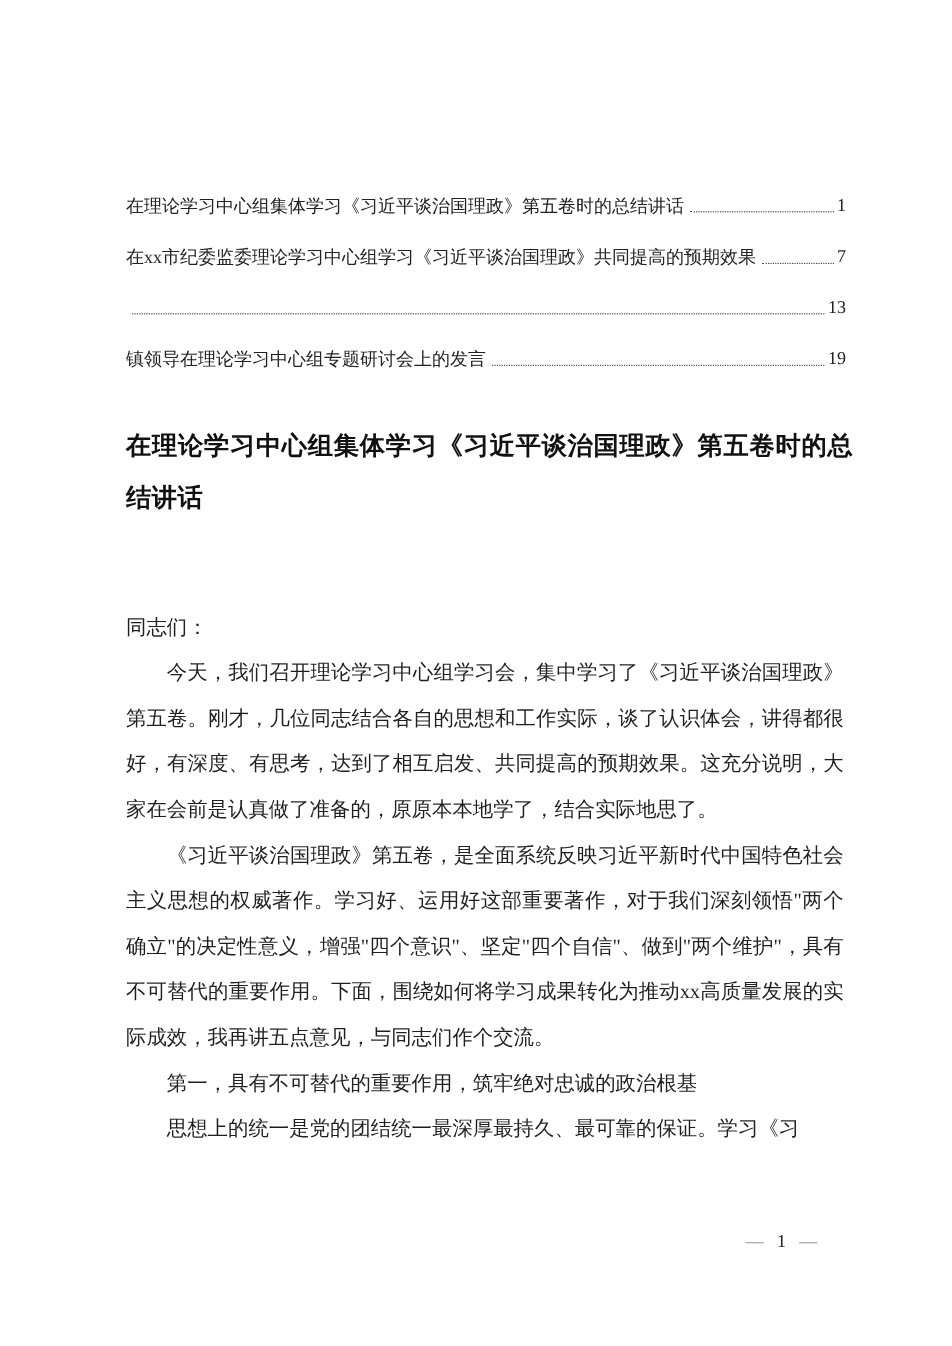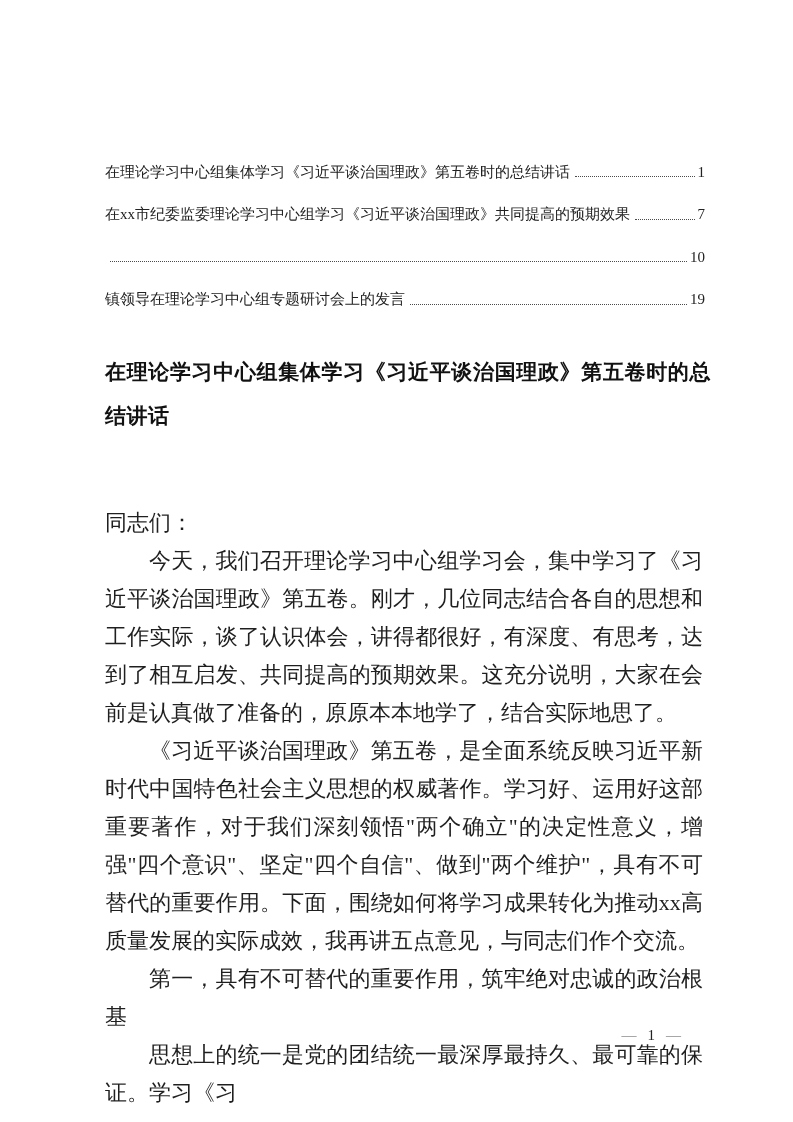--- a/index.html
+++ b/index.html
@@ -52,21 +52,21 @@
     color: #111111;
     text-align: justify;
   }
 
   
   .doc-body {
     position: absolute;
     left: 105px;
     width: 598px;
     top: 504px;
-    font-size: 22px;
+    font-size: 17px;
     line-height: 38px;
     text-align: justify;
     color: #1f1f1f;
   }
   .doc-body p { margin: 0; }
   .doc-body p.indent { text-indent: 2em; }
 
   
   .page-footer {
     position: absolute;
@@ -91,21 +91,21 @@
       <span class="leader"></span>
       <span class="toc-page">1</span>
     </div>
     <div class="toc-entry">
       <span class="toc-title">在xx市纪委监委理论学习中心组学习《习近平谈治国理政》共同提高的预期效果</span>
       <span class="leader"></span>
       <span class="toc-page">7</span>
     </div>
     <div class="toc-entry">
       <span class="leader"></span>
-      <span class="toc-page">10</span>
+      <span class="toc-page">13</span>
     </div>
     <div class="toc-entry">
       <span class="toc-title">镇领导在理论学习中心组专题研讨会上的发言</span>
       <span class="leader"></span>
       <span class="toc-page">19</span>
     </div>
   </nav>
 
   <h1 class="doc-title">在理论学习中心组集体学习《习近平谈治国理政》第五卷时的总结讲话</h1>
 

